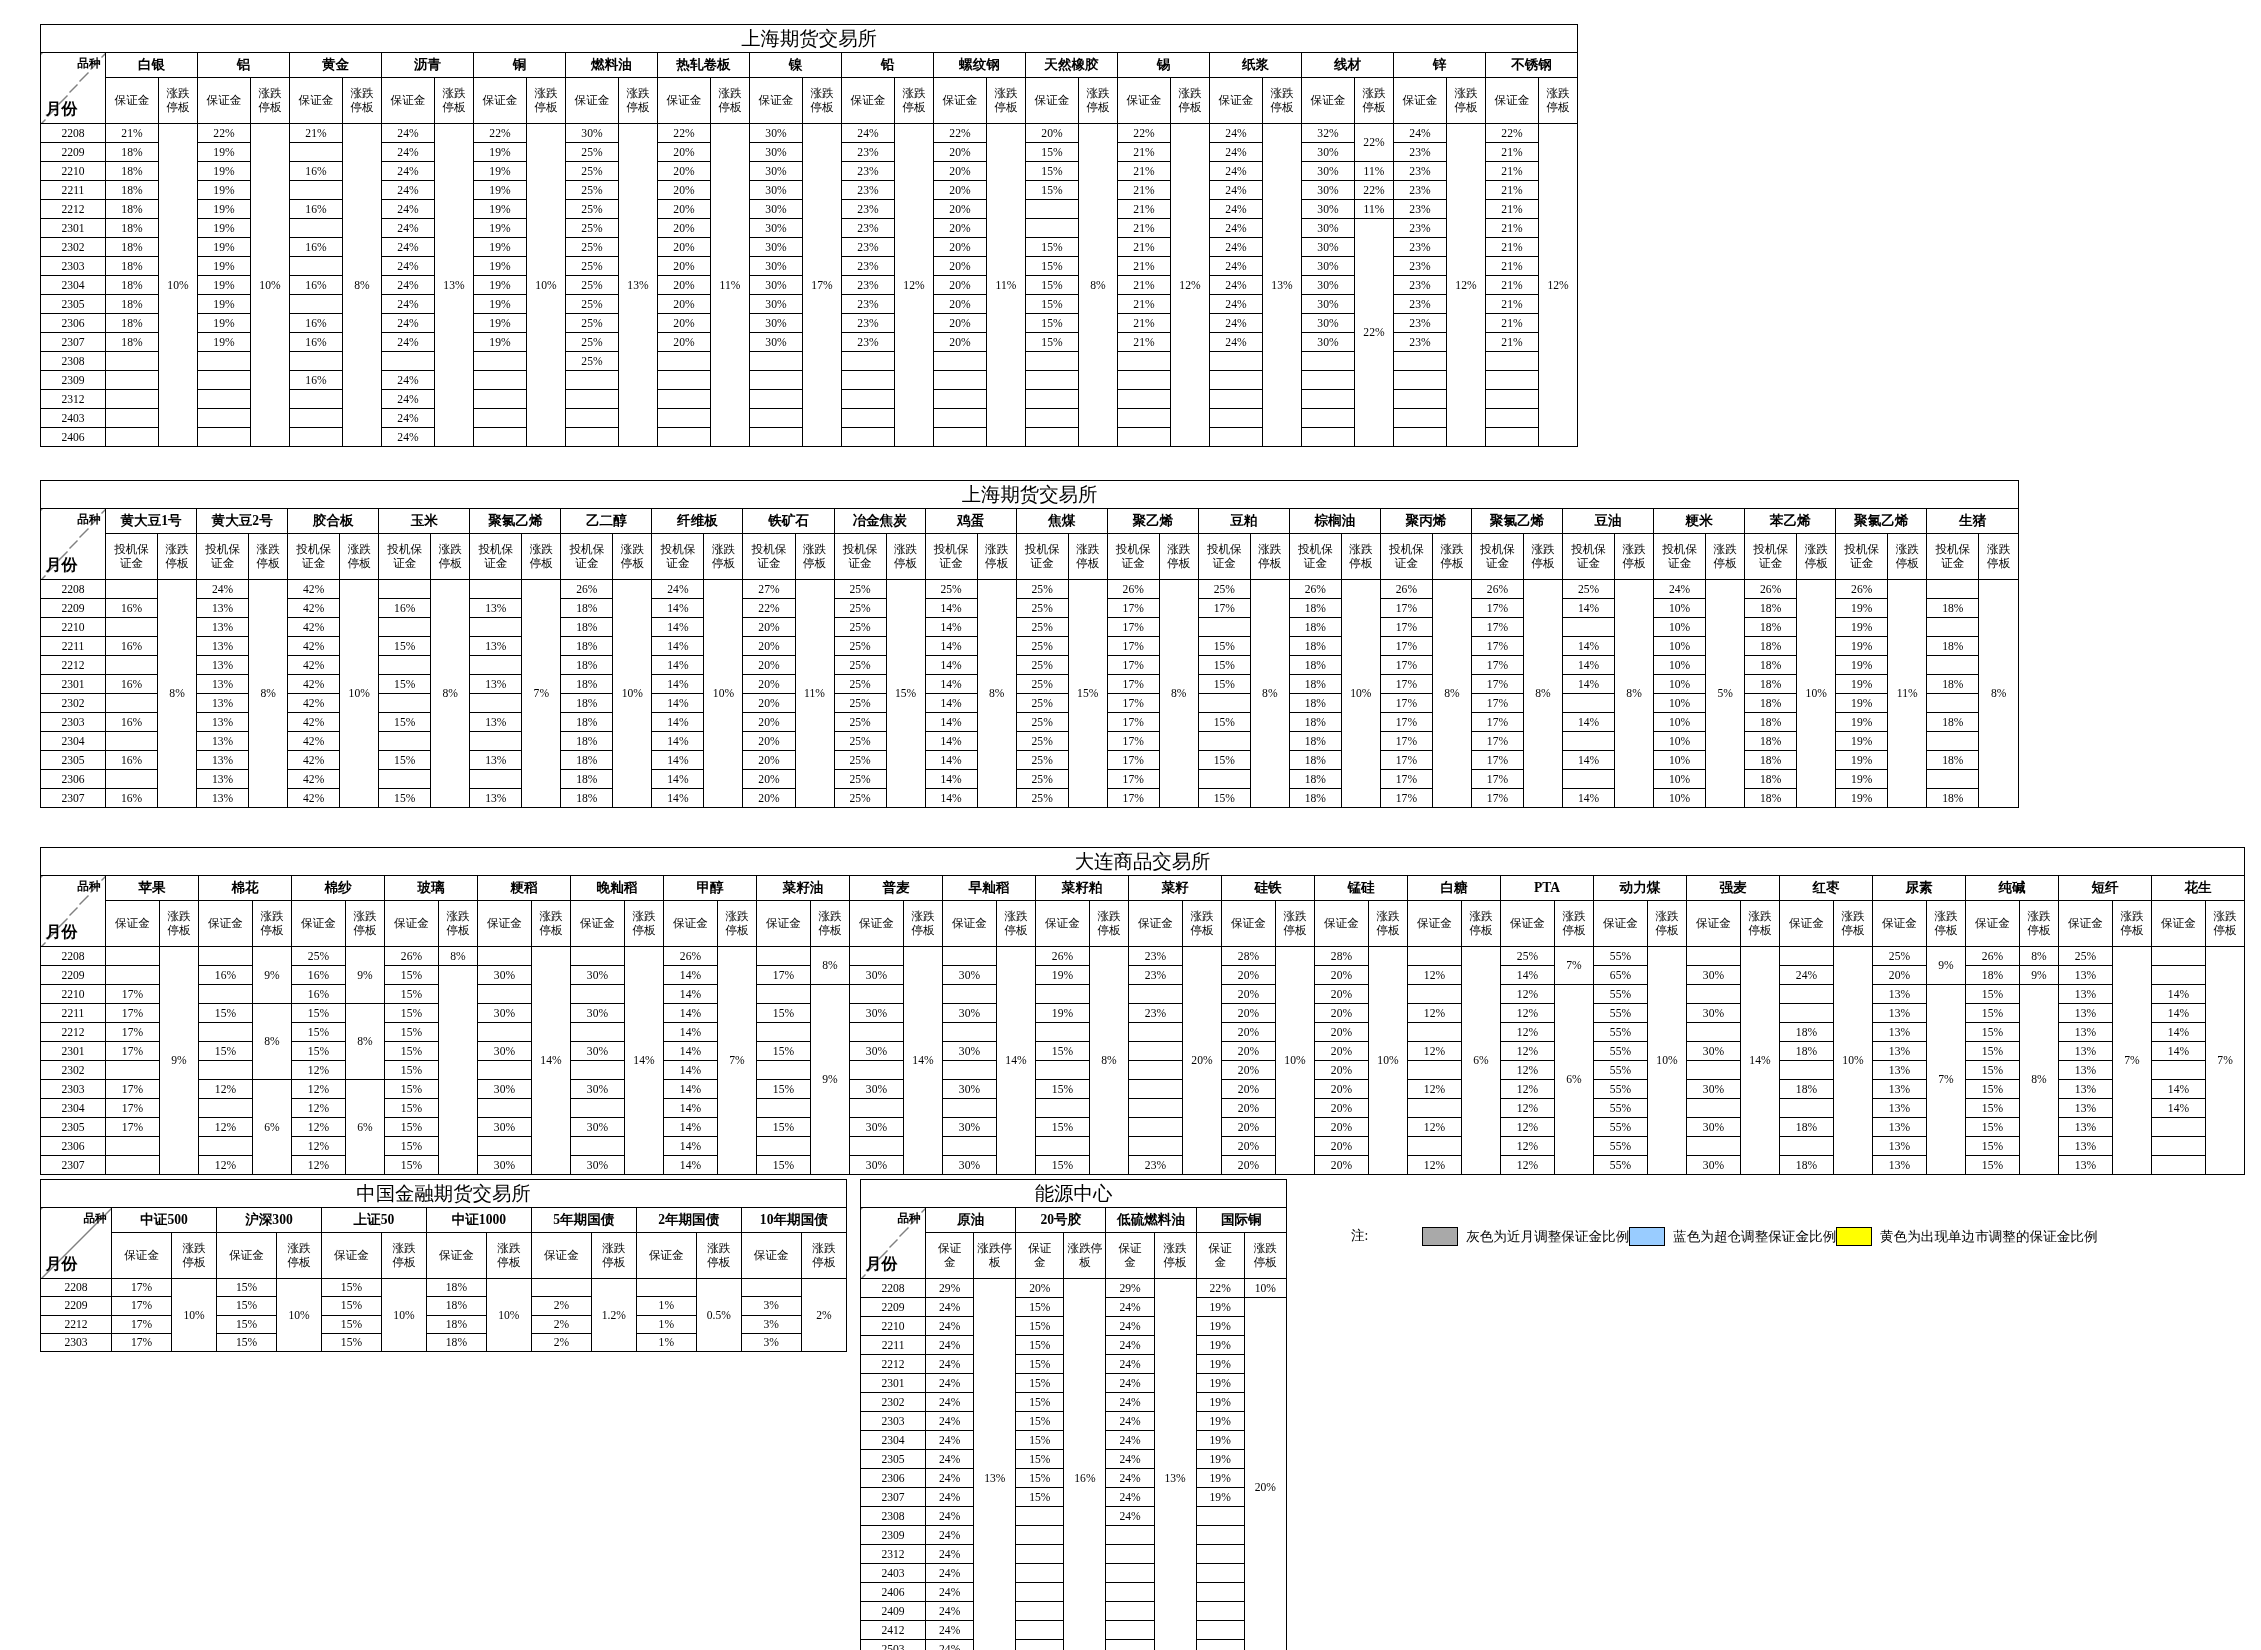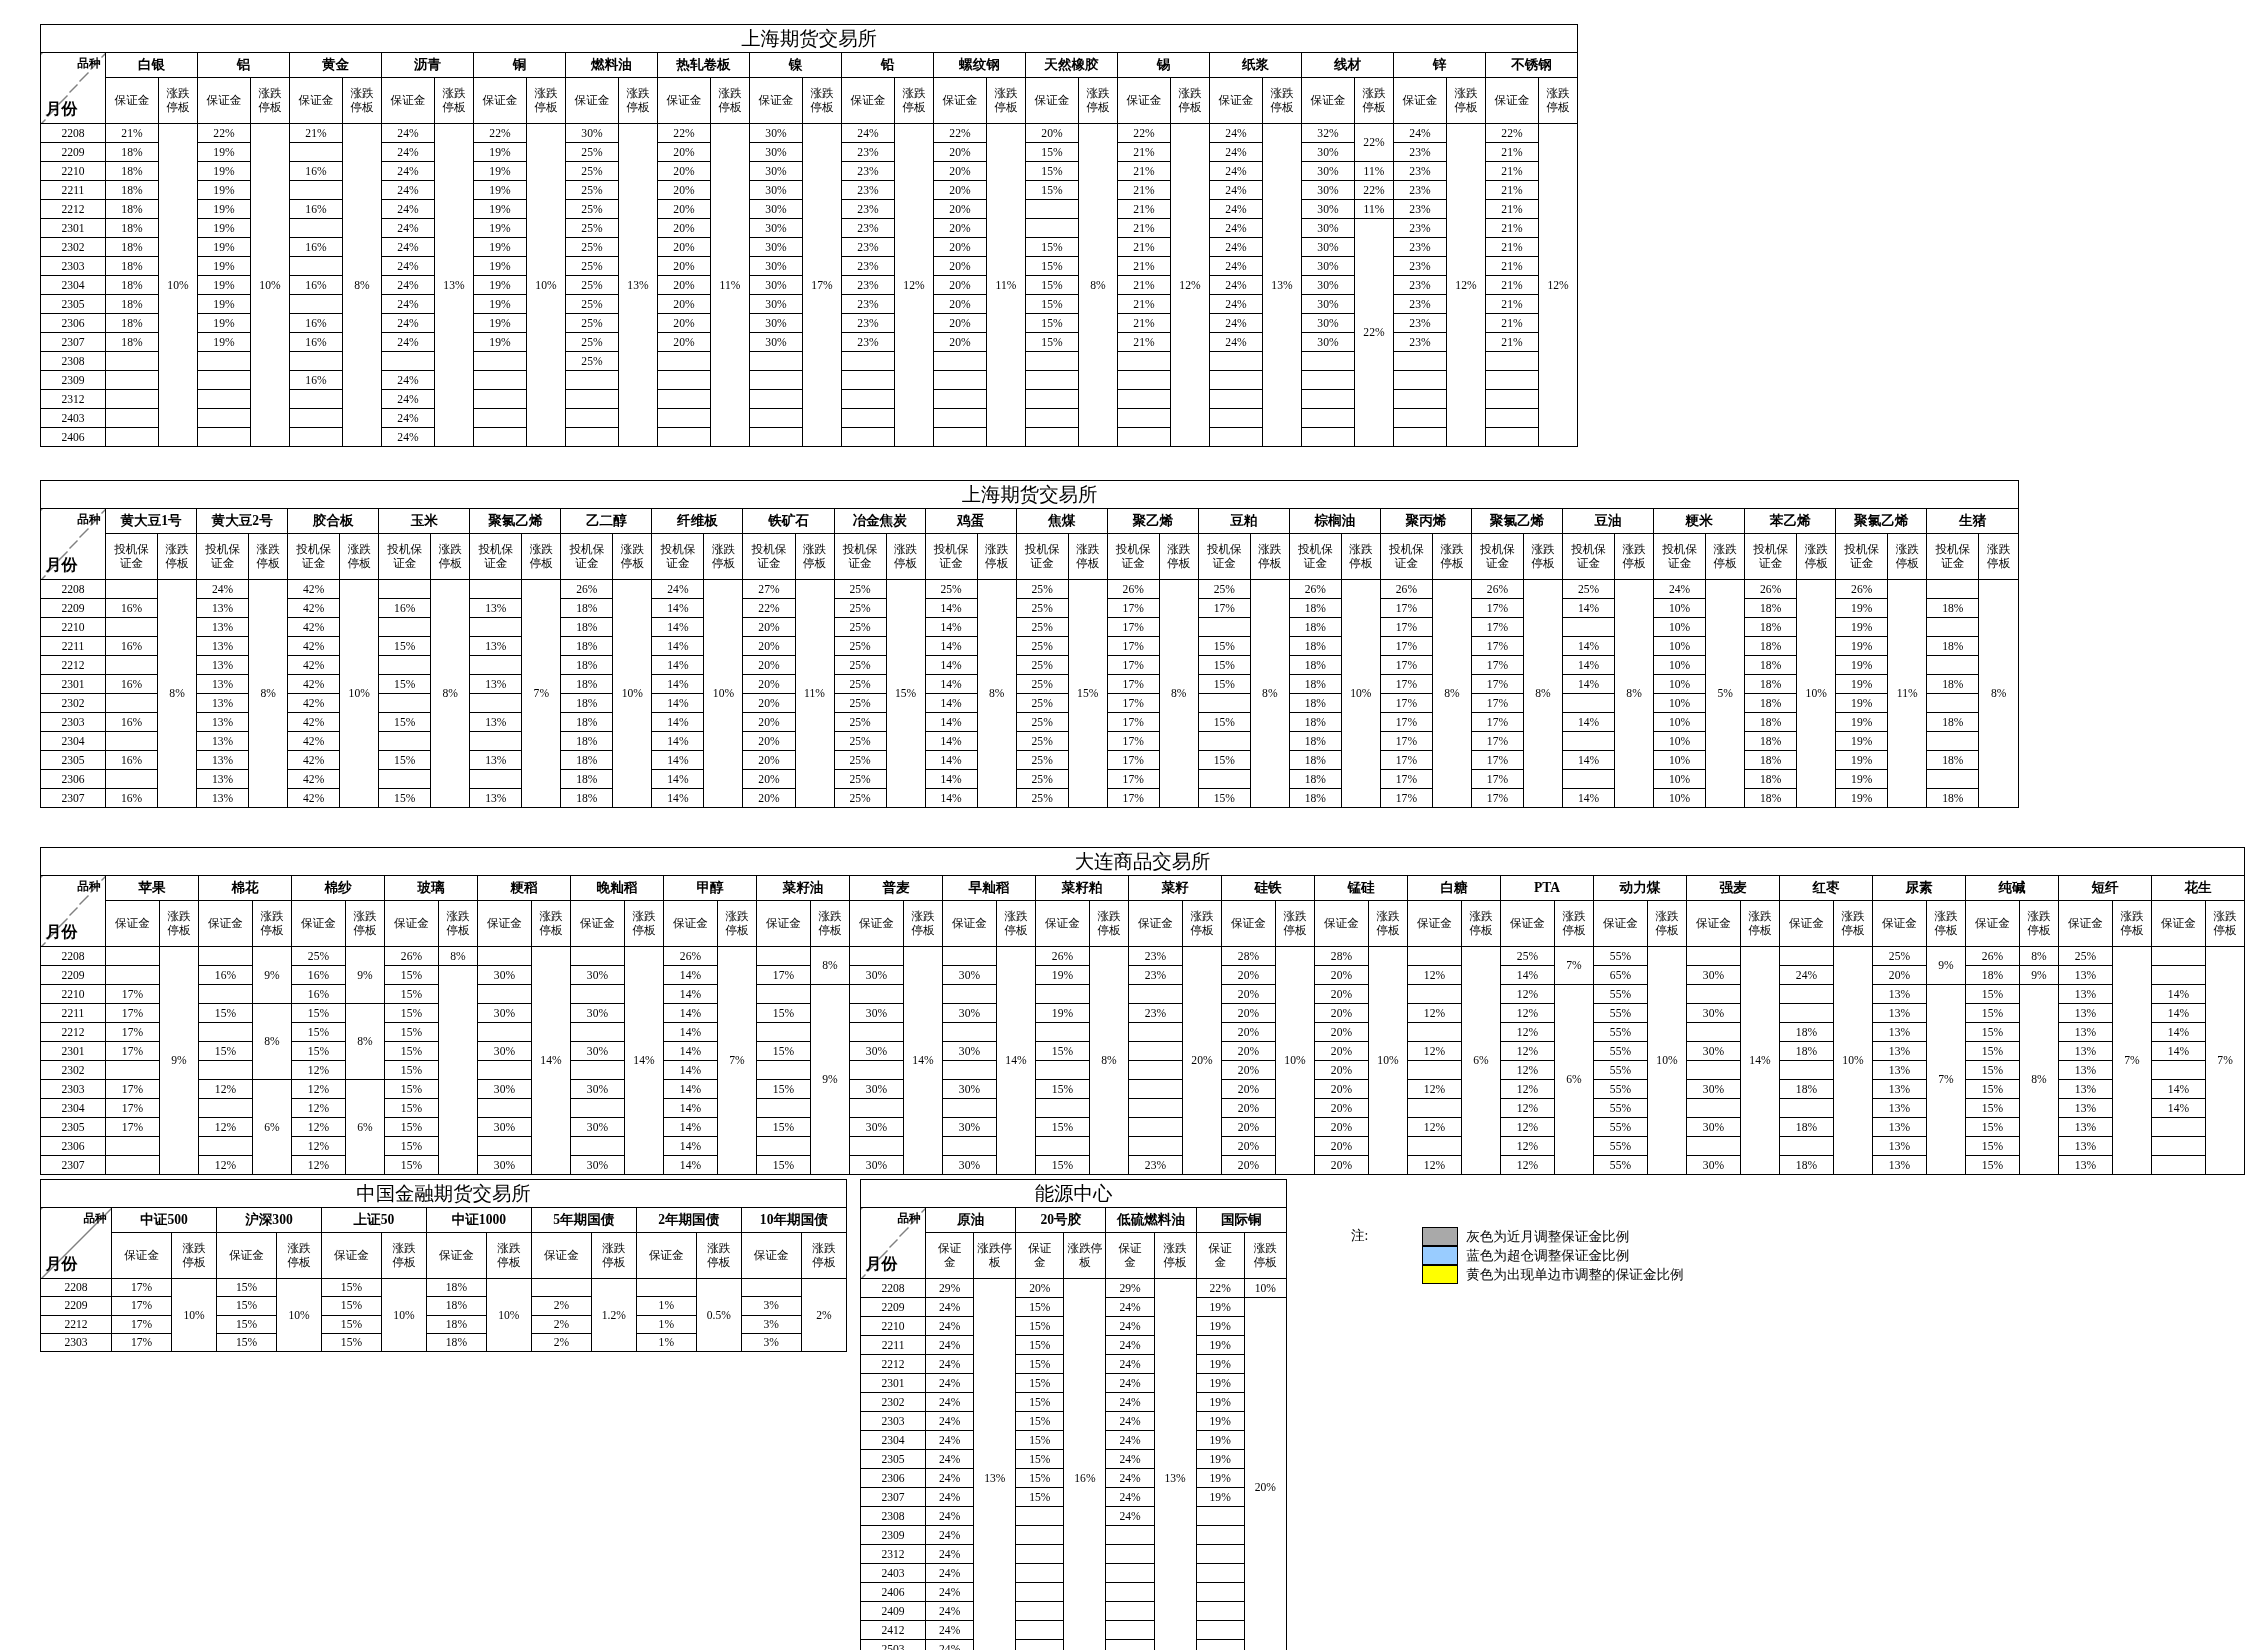--- a/index.html
+++ b/index.html
@@ -21,21 +21,21 @@
   .t-dce tbody td{height:18px;}
   .t-zce tbody td{height:18px;}
   .t-cffex tbody td{height:17.3px;}
   .t-ine tbody td{height:18px;}
   th.corner{position:relative;padding:0;background-image:linear-gradient(to bottom right,
       transparent 49.7%,#000 49.7%,#000 50.3%,transparent 50.3%);}
   .corner-top{position:absolute;top:3.2px;right:4.5px;font-size:11.6px;}
   .corner-bot{position:absolute;bottom:3.2px;left:4.5px;font-size:16px;}
   .legend{position:absolute;left:1351px;top:1227px;display:flex;align-items:flex-start;}
   .legend-label{font-size:13.6px;line-height:18px;margin-right:9px;}
-  .legend-items{display:flex;flex-direction:column;padding-left:45px;}
+  .legend-items{display:flex;flex-direction:row;padding-left:45px;}
   .legend-row{display:flex;align-items:center;height:19px;}
   .swatch{display:inline-block;width:36px;height:19px;box-sizing:border-box;
           border:0.6px solid #000;margin-top:-0.6px;}
   .legend-text{font-size:13.6px;margin-left:7.8px;white-space:nowrap;}
 </style>
 </head>
 <body>
 
 <div class="page">
 

